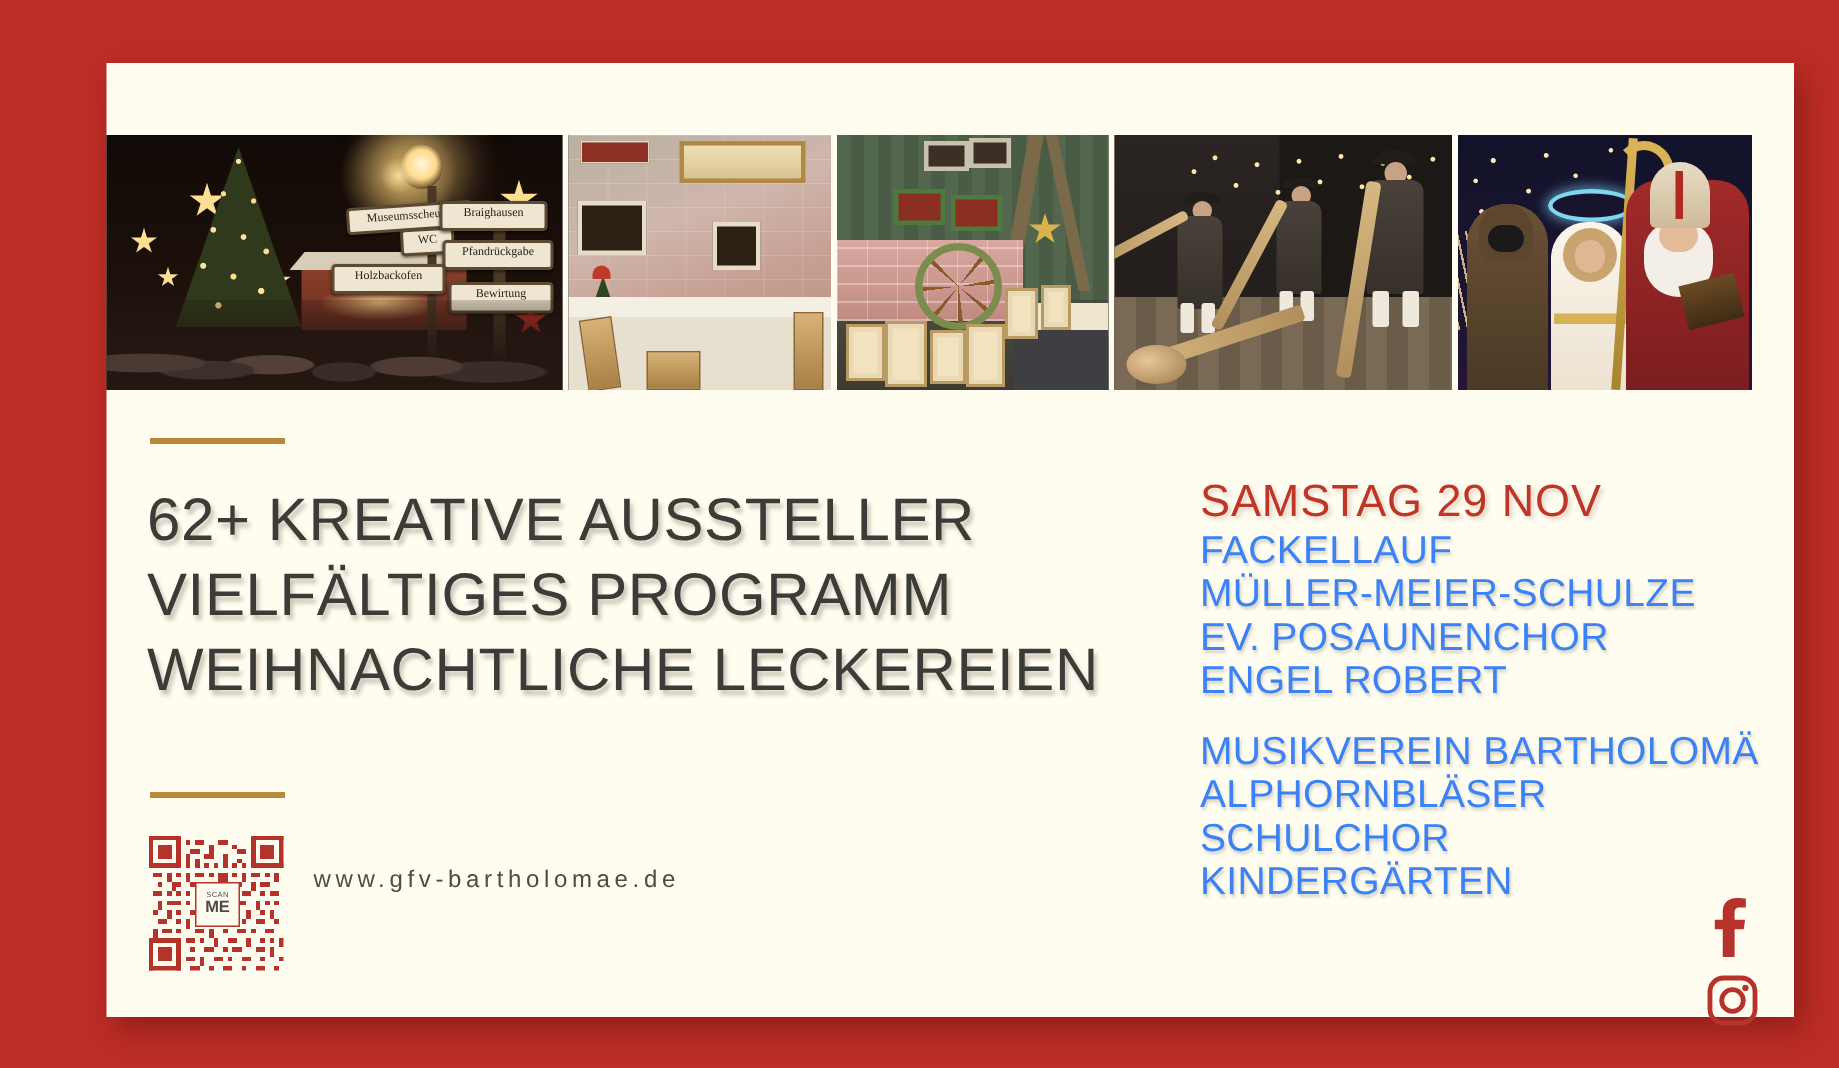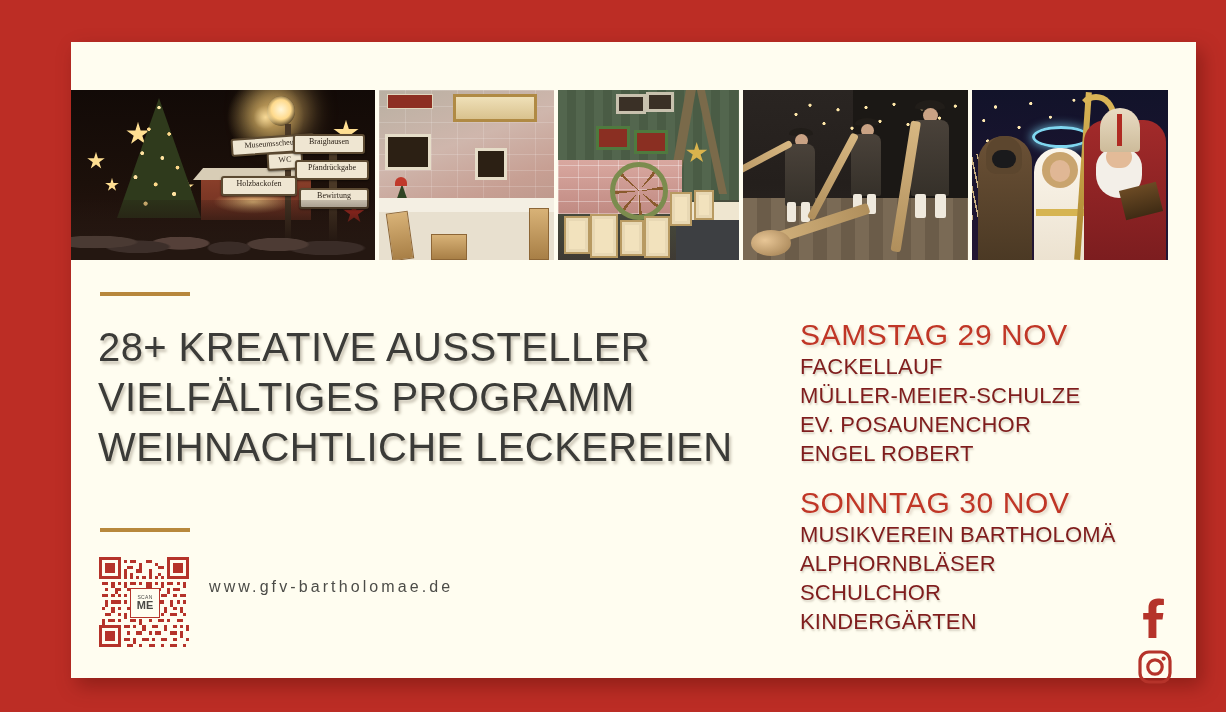--- a/index.html
+++ b/index.html
@@ -463,22 +463,22 @@
   .program { position: absolute; left: 729px; top: 58px; width: 330px; }
   .day-title {
     color: #c03626;
     font-size: 30px;
     line-height: 34px;
     letter-spacing: 0.6px;
     text-shadow: 2px 2px 3px rgba(150,120,100,.30);
     white-space: nowrap;
   }
   .act {
-    color: #7f1d1d;
-    font-size: 22px;
+    color: #3b82f6;
+    font-size: 26px;
     line-height: 29px;
     letter-spacing: 0.2px;
     text-shadow: 1px 2px 2px rgba(120,110,90,.30);
     white-space: nowrap;
   }
   .day-gap { height: 18px; }
 
   .socials {
     position: absolute;
     left: 1063px;
@@ -630,21 +630,21 @@
         </div>
       </div>
 
     </div>
 
     <div class="content">
 
       <div class="rule rule-top"></div>
 
       <div class="headline">
-        <div>28+ KREATIVE AUSSTELLER</div>
+        <div>62+ KREATIVE AUSSTELLER</div>
         <div>VIELFÄLTIGES PROGRAMM</div>
         <div>WEIHNACHTLICHE LECKEREIEN</div>
       </div>
 
       <div class="rule rule-bottom"></div>
 
       <div class="qr">
         <svg width="90" height="90" viewBox="0 0 29 29" shape-rendering="crispEdges" aria-hidden="true">
           <rect width="29" height="29" fill="#fffdf0"></rect>
           <g fill="#b5332a">
@@ -800,21 +800,20 @@
           <div class="day-title">SAMSTAG 29 NOV</div>
           <div class="act">FACKELLAUF</div>
           <div class="act">MÜLLER-MEIER-SCHULZE</div>
           <div class="act">EV. POSAUNENCHOR</div>
           <div class="act">ENGEL ROBERT</div>
         </div>
 
         <div class="day-gap"></div>
 
         <div>
-          <div class="day-title">SONNTAG 30 NOV</div>
           <div class="act">MUSIKVEREIN BARTHOLOMÄ</div>
           <div class="act">ALPHORNBLÄSER</div>
           <div class="act">SCHULCHOR</div>
           <div class="act">KINDERGÄRTEN</div>
         </div>
 
       </div>
 
       <div class="socials">
         <a href="#" style="text-decoration:none;">

